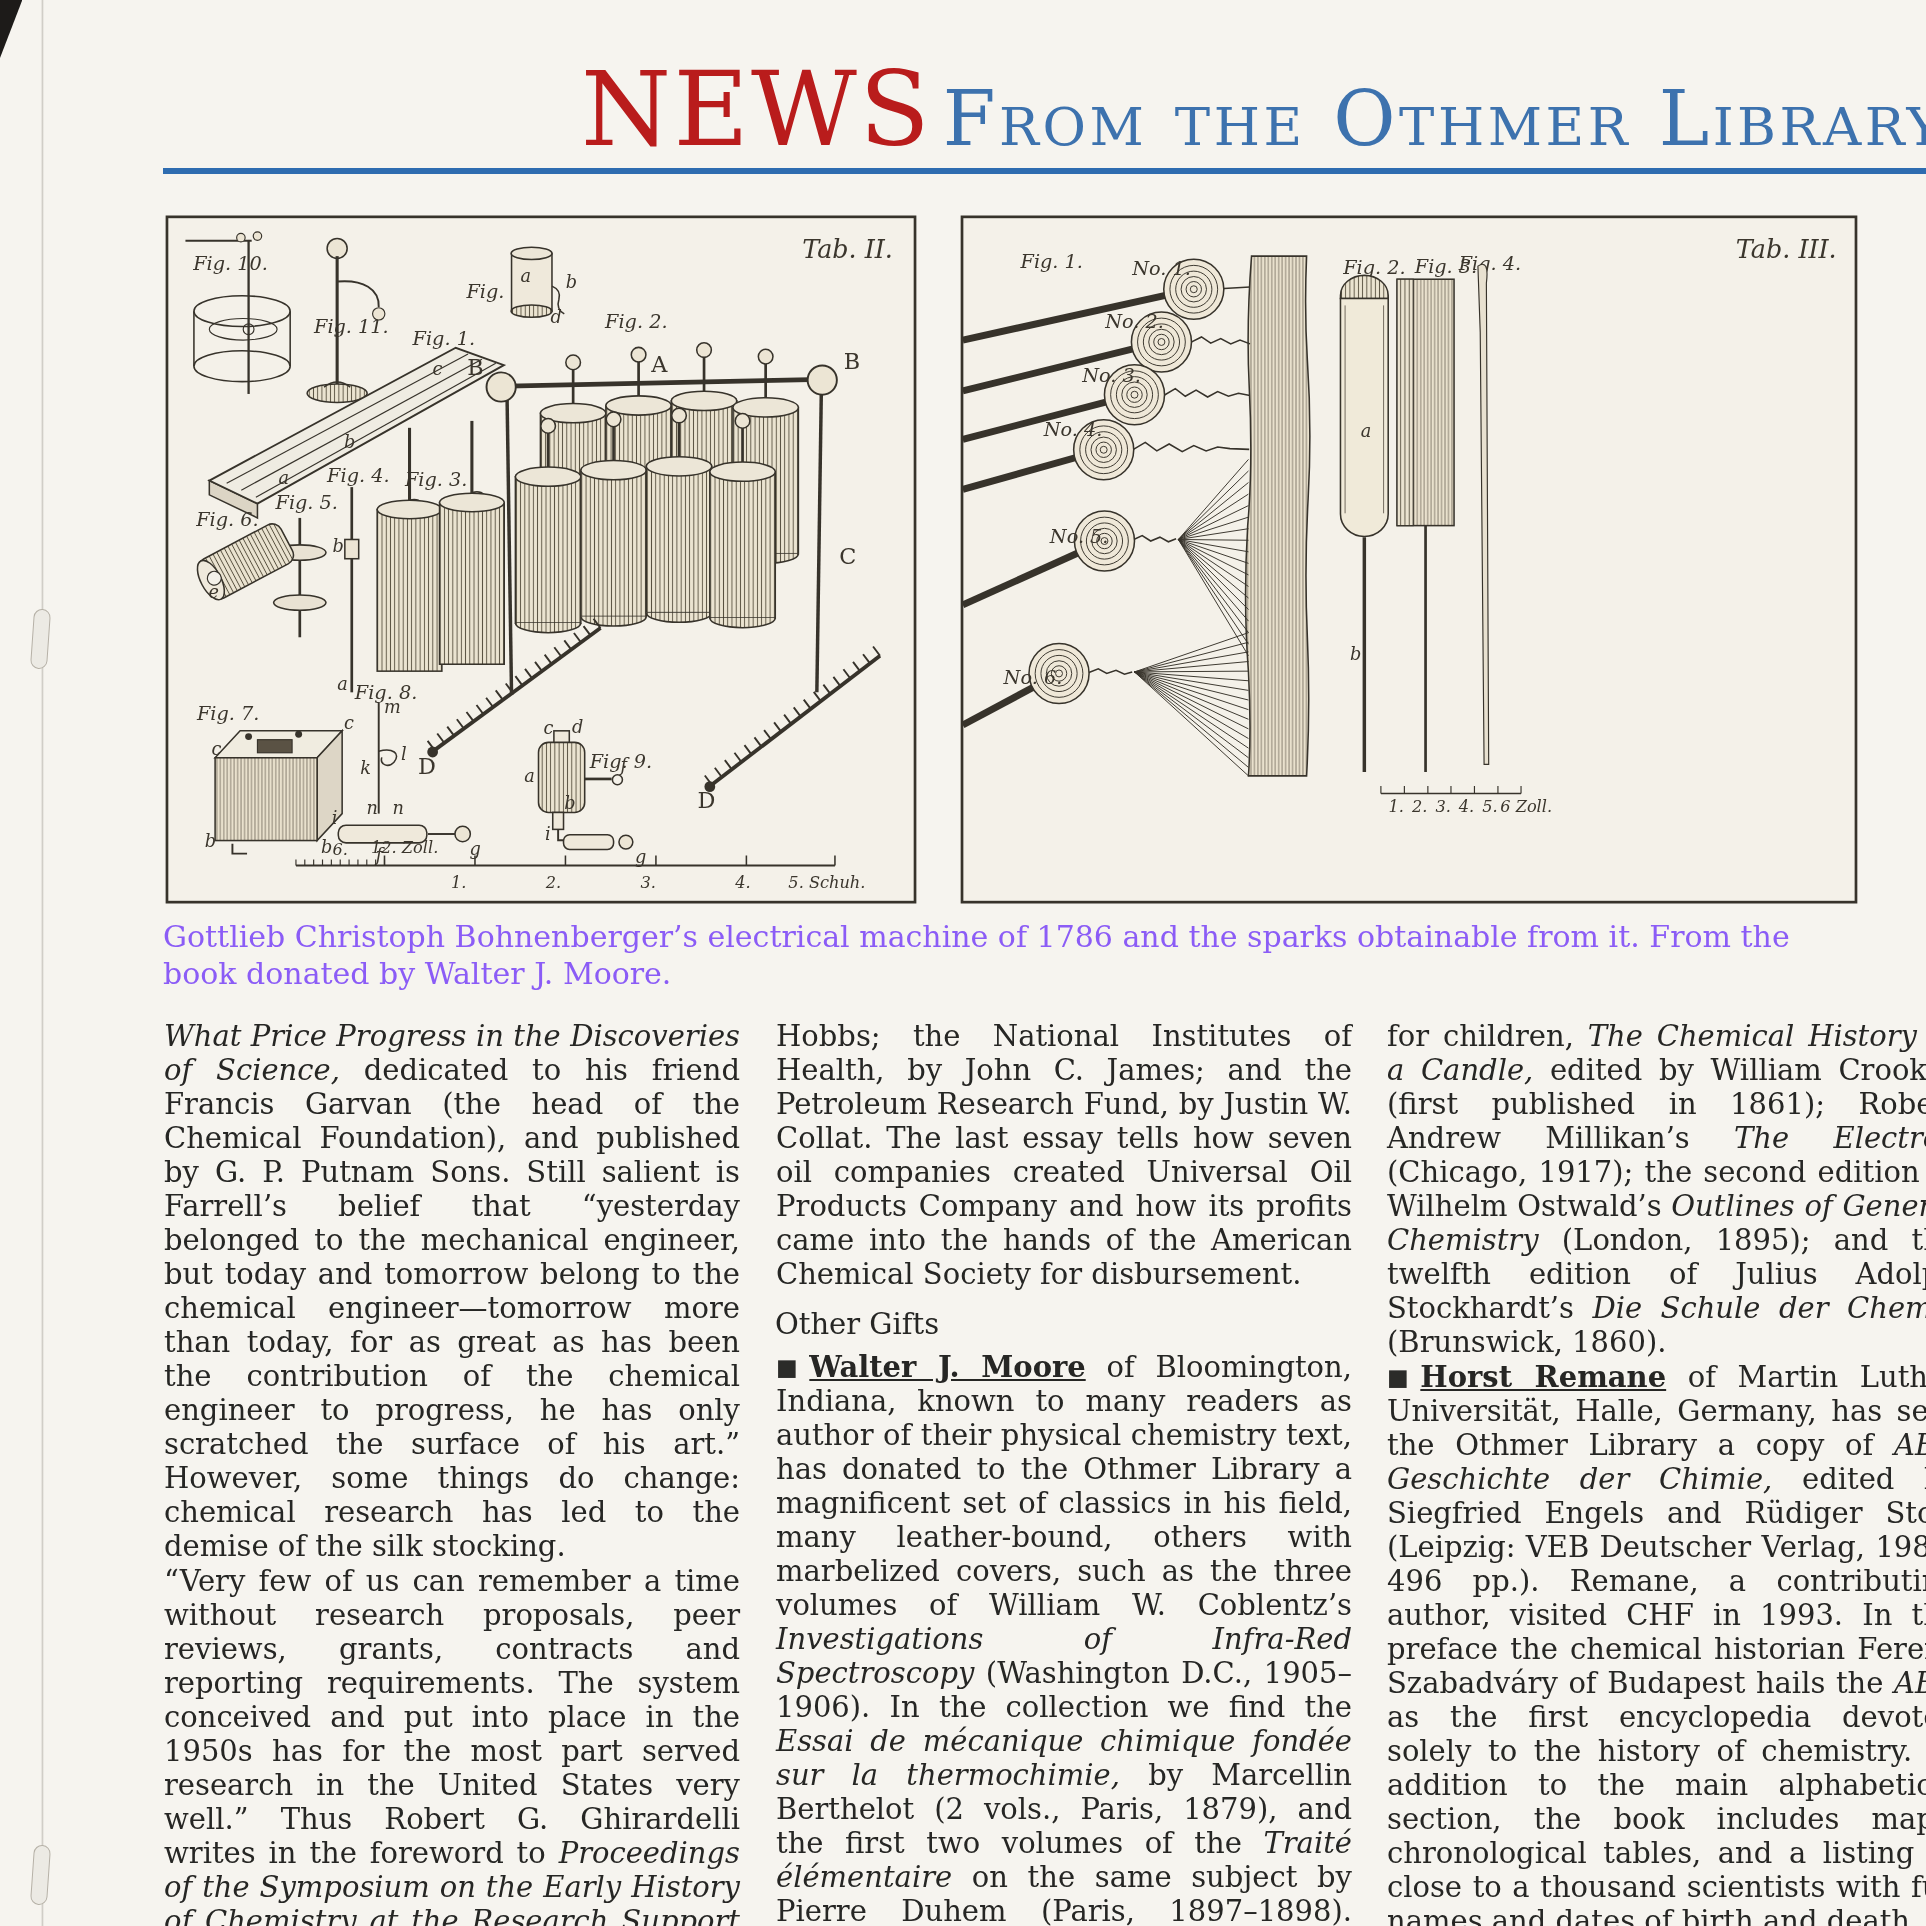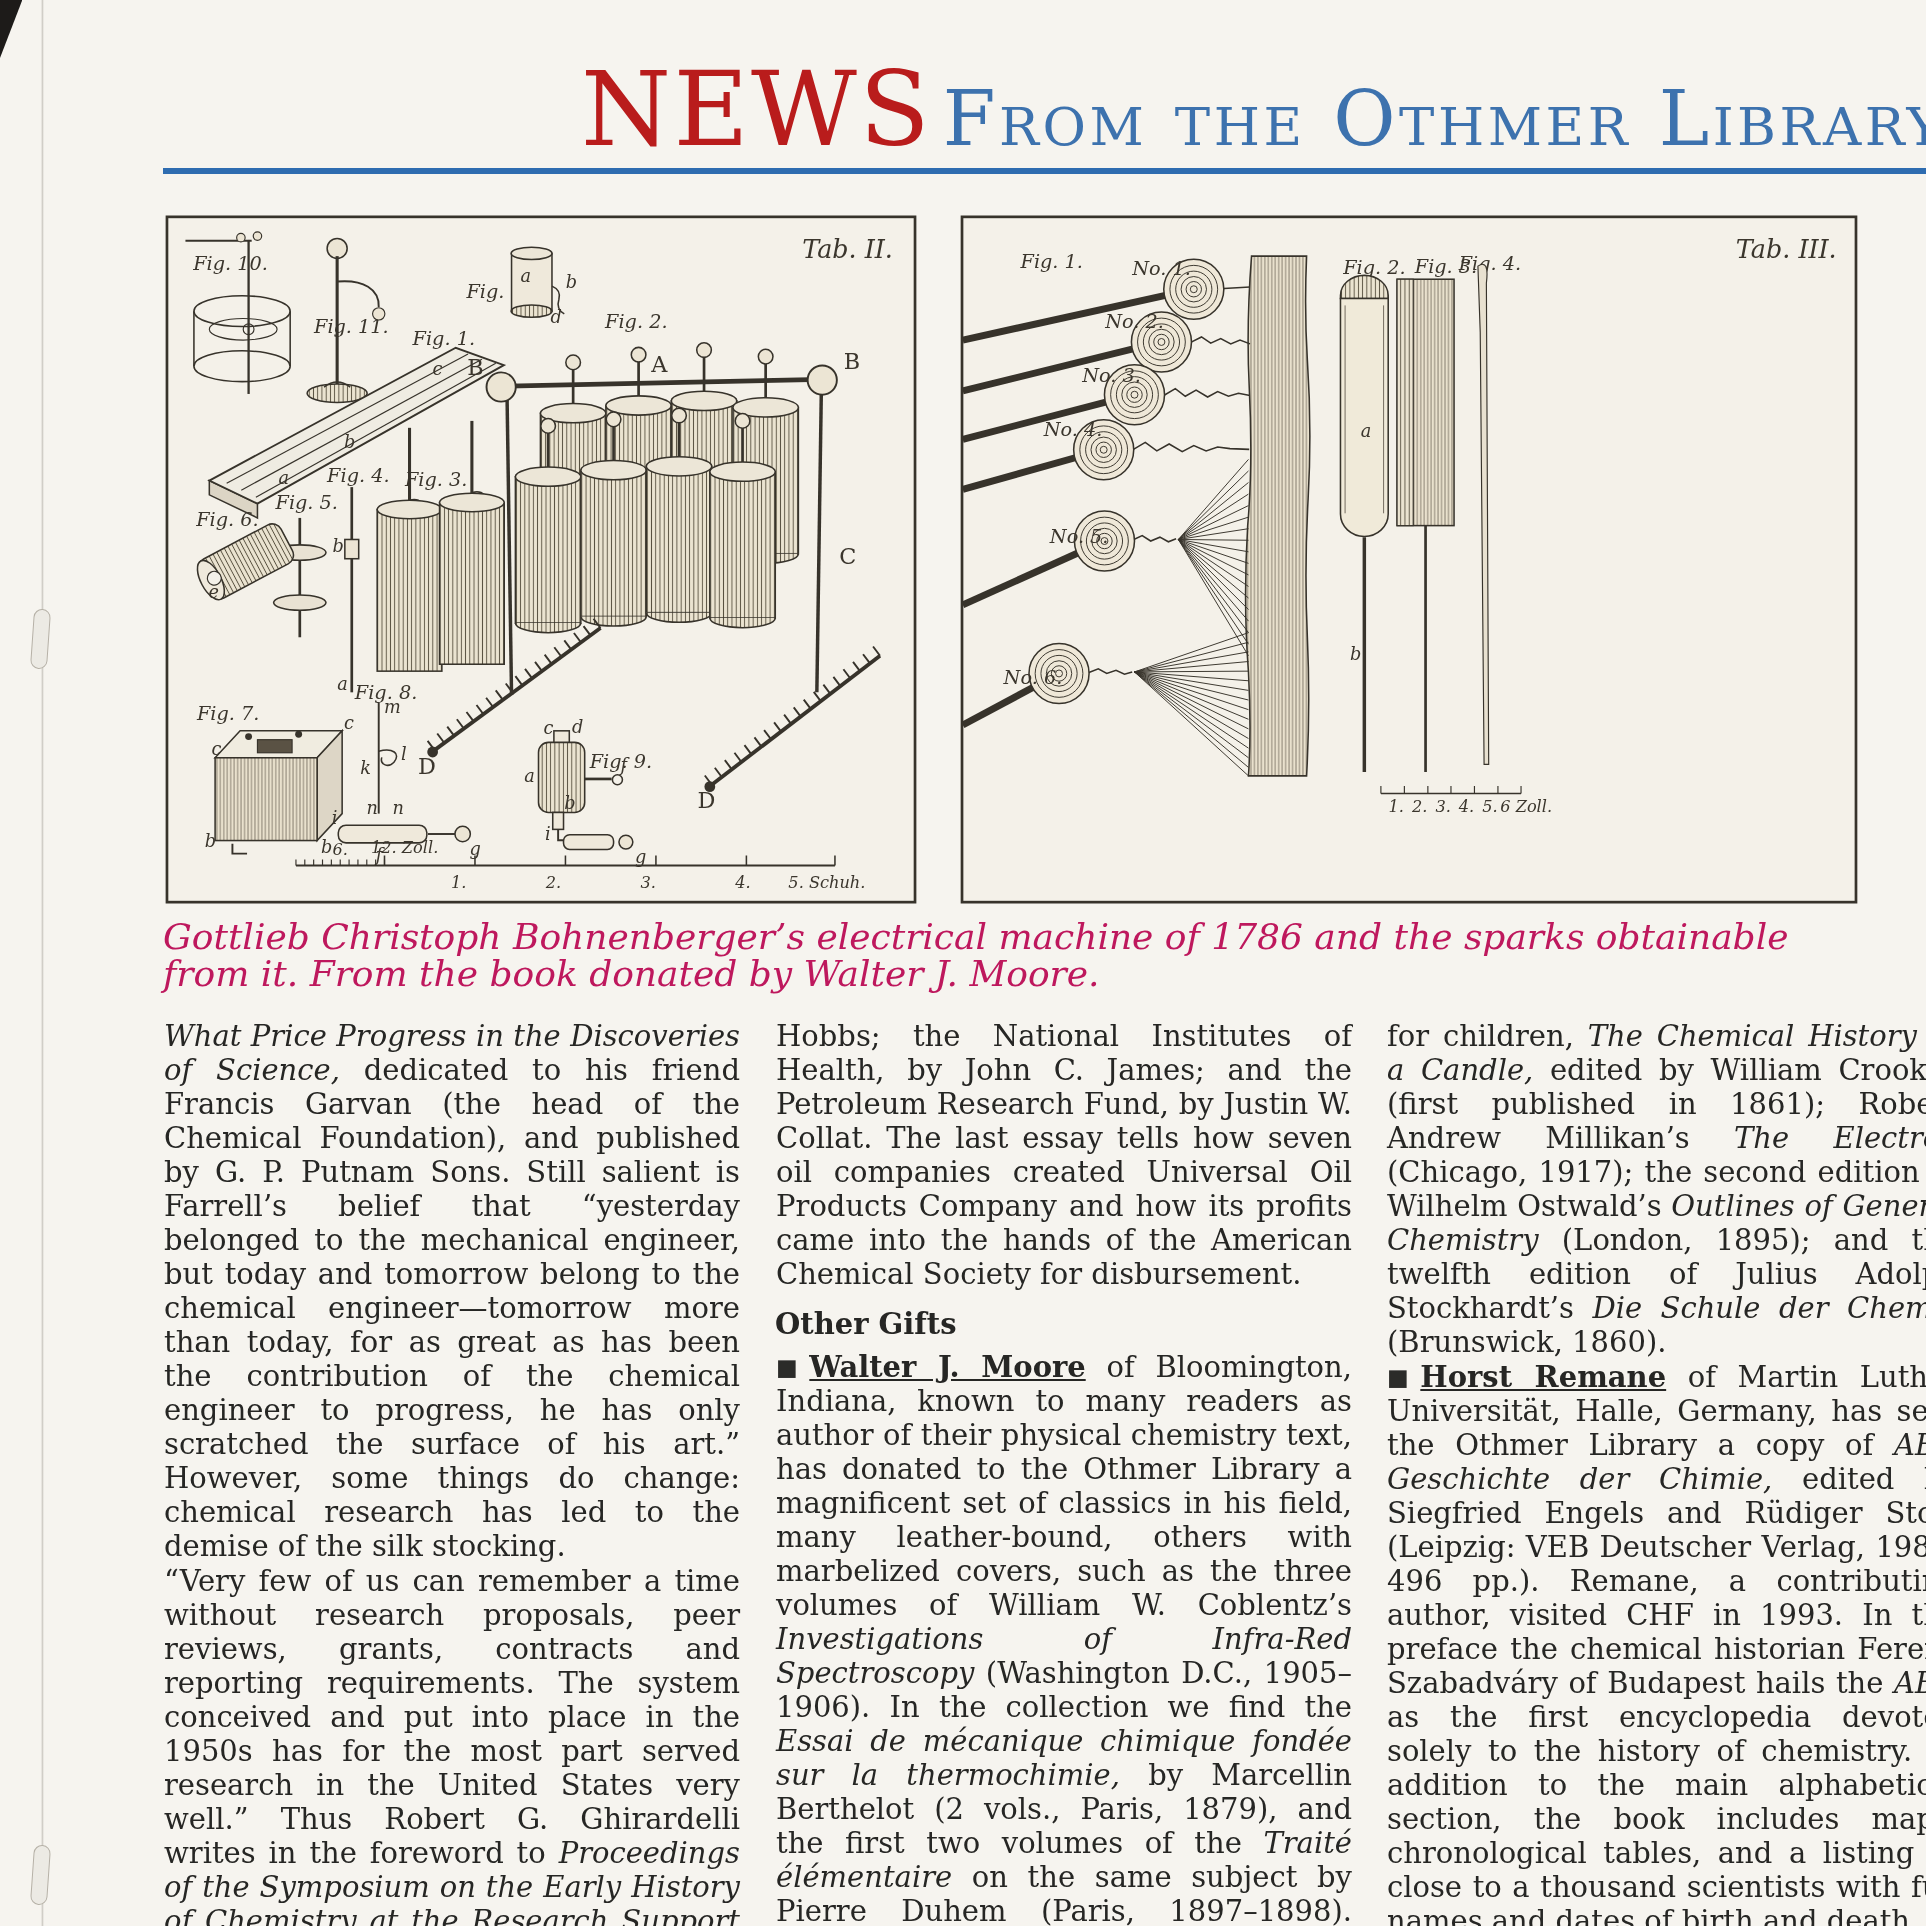--- a/index.html
+++ b/index.html
@@ -19,28 +19,28 @@
   .rule-top{position:absolute;left:163px;top:168px;width:1782px;height:5.8px;background:#2e6cb0;}
   
   .panel{position:absolute;top:213px;}
   .panel svg{display:block;}
   .eng-tab{font:italic 66px "DejaVu Serif",serif;fill:#3b362d;}
   .eng-label{font:italic 50px "DejaVu Serif",serif;fill:#3b362d;}
   .eng-letter{font:italic 46px "DejaVu Serif",serif;fill:#3b362d;}
   .eng-cap{font:400 58px "DejaVu Serif",serif;fill:#3b362d;}
   .eng-small{font:italic 42px "DejaVu Serif",serif;fill:#3b362d;}
   
-  .caption{position:absolute;left:163px;top:918px;width:1699px;font-style:italic;
-        font-size:36px;line-height:37px;color:#be185d;}
+  .caption{position:absolute;left:163px;top:918px;width:1699px;
+        font-size:30px;line-height:37px;color:#8b5cf6;}
   
   .column{position:absolute;top:1018px;width:578px;height:1475px;overflow:hidden;
         font-size:29px;line-height:34px;text-align:justify;}
   .col-1{left:163px;} .col-2{left:775px;} .col-3{left:1386px;width:574px;}
   .para{margin:1px;}
-  .para.heading{font-weight:bold;text-align:left;margin:16px 0 9.2px 0;}
+  .para.heading{font-weight:normal;text-align:left;margin:16px 0 9.2px 0;}
   .sq{display:inline-block;font-size:23px;line-height:0;margin-right:11.6px;transform:translateY(-2.3px);color:#2b2b29;}
   em{font-style:italic;} strong{font-weight:bold;text-decoration:underline;}
 </style>
 </head>
 <body>
 
 <div id="page">
 
   <div class="corner-wedge"></div>
   <div class="fold-line"></div>

